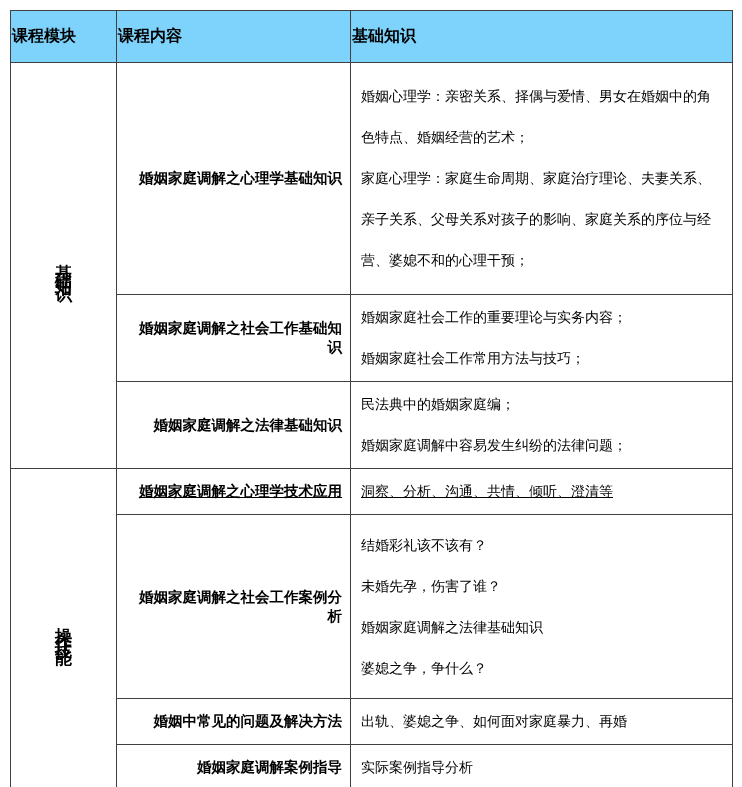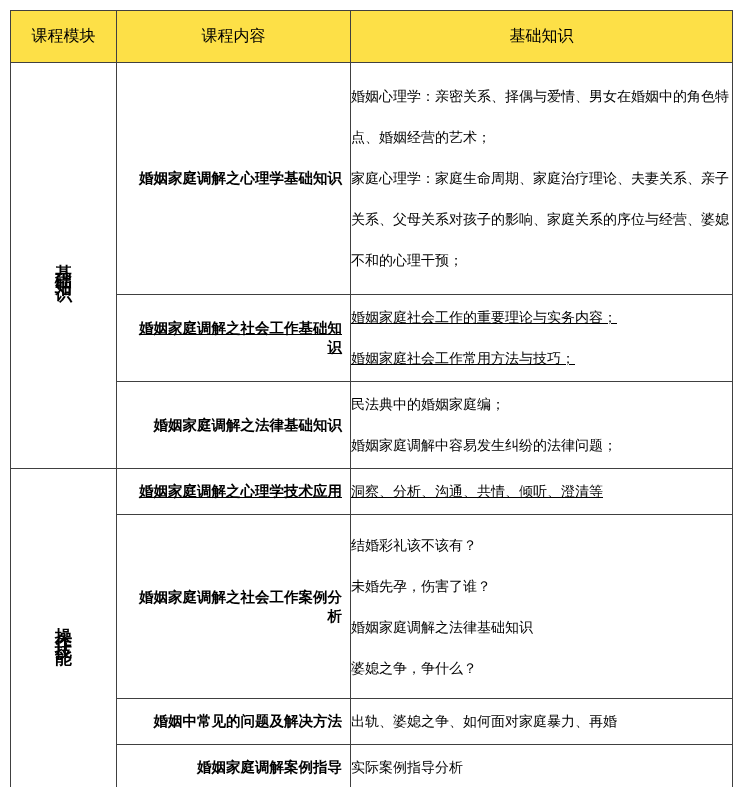--- a/index.html
+++ b/index.html
@@ -27,24 +27,24 @@
   .course-table td {
     border: 1px solid #404040;
     box-sizing: border-box;
   }
   col.c1 { width: 106px; }
   col.c2 { width: 234px; }
   col.c3 { width: 382px; }
 
   .course-table th {
     font-size: 16px;
-    font-weight: normal;
-    text-align: center;
+    font-weight: bold;
+    text-align: left;
     vertical-align: middle;
-    background: #fde047;
+    background: #7dd3fc;
   }
   td.module-cell {
     text-align: center;
     vertical-align: middle;
   }
   td.module-cell .module-label {
     display: inline-block;
     writing-mode: vertical-rl;
     text-orientation: upright;
     font-weight: bold;
@@ -55,29 +55,29 @@
     font-weight: bold;
     font-size: 14.5px;
     text-align: right;
     vertical-align: middle;
     padding: 4px 8px;
   }
   td.details-cell {
     font-size: 14px;
     text-align: left;
     vertical-align: middle;
-    padding: 2px 0;
+    padding: 2px 10px;
   }
   td.details-cell p {
     margin: 0;
     line-height: 41px;
   }
   tr.h-header { height: 52px; }
   tr.h-r1 { height: 232px; }
-  tr.h-r2 { height: 85px; text-decoration: underline; }
+  tr.h-r2 { height: 85px; }
   tr.h-r3 { height: 83px; }
   tr.h-r4 { height: 45px; text-decoration: underline; }
   tr.h-r5 { height: 184px; }
   tr.h-r6 { height: 45px; }
   tr.h-r7 { height: 42px; }
 </style>
 </head>
 <body>
 
 <div class="page-wrap">

